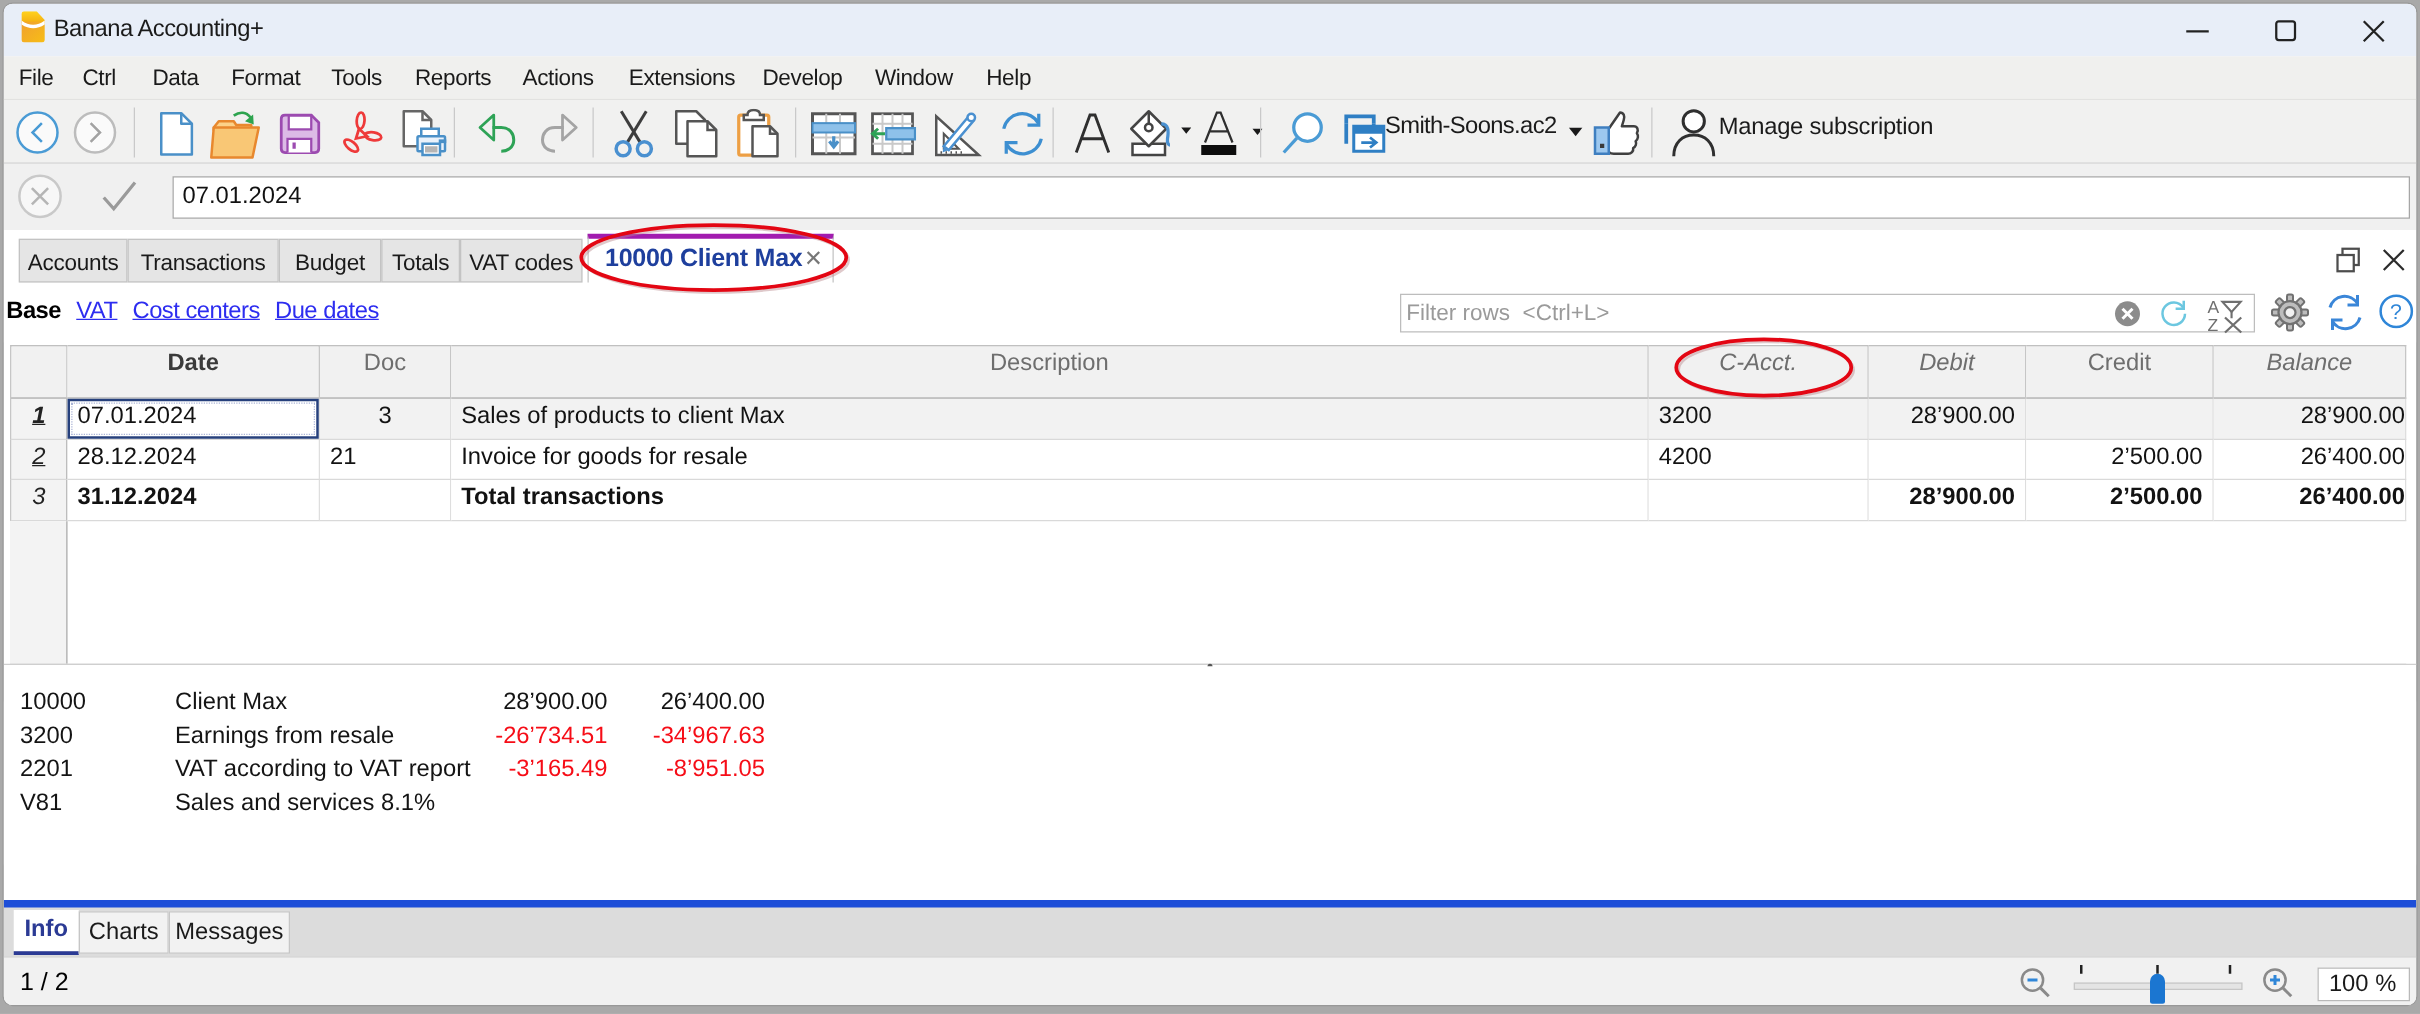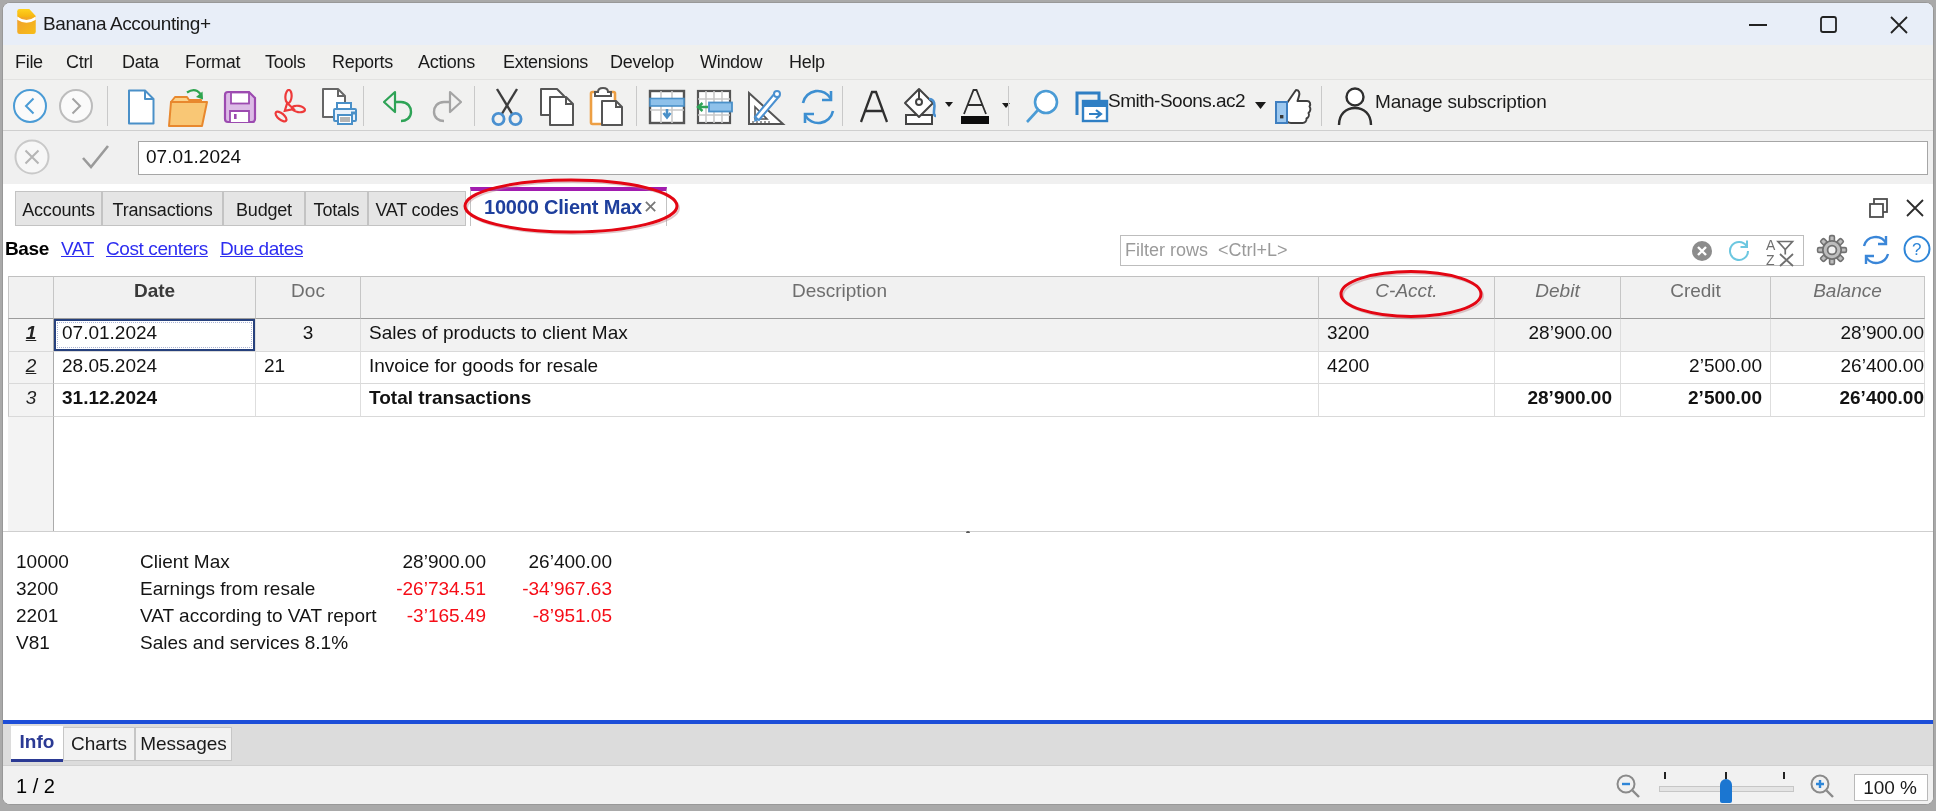--- a/index.html
+++ b/index.html
@@ -39,21 +39,21 @@
 .hd { position:absolute; top:0; height:43px; background:#f1f1f1; border-top:1px solid #c0c0c0; border-bottom:1px solid #9c9c9c; border-right:1px solid #c6c6c6; font-size:19px; color:#6e6e6e; text-align:center; padding-top:3px; }
 .cell { position:absolute; background:#fff; border-bottom:1px solid #d9d9d9; border-right:1px solid #dedede; font-size:19px; color:#121212; padding:3px 8px 0 8px; white-space:nowrap; }
 .rn { background:#f3f3f3; border-right:1px solid #ababab; font-style:italic; text-align:center; color:#222; }
 .num { text-align:right; }
 
 #infopane { position:absolute; left:0; top:530px; width:100%; height:187px; background:#fff;border-radius:29px; }
 .irow { position:absolute; font-size:19px; color:#141414; white-space:nowrap; }
 .ired { color:#f60d17; }
 .iright { text-align:right; }
 
-#btabs { position:absolute; left:0; top:717px; width:100%; height:45px; background:#dcdcdc; border-top:4px solid #1d4ed8; }
+#btabs { position:absolute; left:0; top:717px; width:100%; height:45px; background:#dcdcdc; border-top:6px solid #1d4ed8; }
 #btab-info { position:absolute; left:8px; top:2px; width:52px; height:33px; background:#fff; text-align:center; font-size:19px; font-weight:bold; color:#2b3a94; line-height:31px; }
 #btab-info .ul { position:absolute; left:0; bottom:-3px; width:100%; height:3px; background:#2b3a94; }
 .btab { position:absolute; top:3px; height:34px; background:#f2f2f2; border:1px solid #c6c6c6; font-size:19px; color:#1a1a1a; text-align:center; line-height:31px; }
 
 #statusbar { position:absolute; left:0; top:762px; width:100%; height:41px; background:#f1f1f1; border-top:1px solid #d0d0d0; }
 #statusbar .pg { position:absolute; left:13px; top:9px; font-size:20px; color:#000000; }
 #zoombox { position:absolute; left:1851px; top:8px; width:74px; height:27px; background:#fff; border:1px solid #b9b9b9; font-size:19px; color:#1a1a1a; text-align:right; padding:0px 10px 0 0; line-height:25px; }
 #overlay { position:absolute; left:0; top:0; width:1936px; height:811px; pointer-events:none; }
 </style>
 </head>
@@ -357,21 +357,21 @@
       <div class="cell" style="left:46px;top:43px;width:202px;height:33px;background:#f2f2f2;">
         <div style="position:absolute;left:0;top:0;width:100%;height:100%;border:2px solid #26407c;outline:1px dotted #aab4d6;outline-offset:-4px;padding:1px 0 0 6px;background:#fff">07.01.2024</div>
       </div>
       <div class="cell" style="left:248px;top:43px;width:105px;height:33px;text-align:center;background:#f2f2f2;">3</div>
       <div class="cell" style="left:353px;top:43px;width:958px;height:33px;background:#f2f2f2;">Sales of products to client Max</div>
       <div class="cell" style="left:1311px;top:43px;width:176px;height:33px;background:#f2f2f2;">3200</div>
       <div class="cell num" style="left:1487px;top:43px;width:126px;height:33px;background:#f2f2f2;">28’900.00</div>
       <div class="cell num" style="left:1613px;top:43px;width:150px;height:33px;background:#f2f2f2;"></div>
       <div class="cell num" style="left:1763px;top:43px;width:154px;height:33px;background:#f2f2f2;padding-right:0px;">28’900.00</div>
       <div class="cell rn" style="left:0px;top:76px;width:46px;height:32px;border-left:1px solid #c6c6c6;text-decoration:underline;">2</div>
-      <div class="cell" style="left:46px;top:76px;width:202px;height:32px;">28.05.2024</div>
+      <div class="cell" style="left:46px;top:76px;width:202px;height:32px;">28.12.2024</div>
       <div class="cell" style="left:248px;top:76px;width:105px;height:32px;text-align:left;">21</div>
       <div class="cell" style="left:353px;top:76px;width:958px;height:32px;">Invoice for goods for resale</div>
       <div class="cell" style="left:1311px;top:76px;width:176px;height:32px;">4200</div>
       <div class="cell num" style="left:1487px;top:76px;width:126px;height:32px;"></div>
       <div class="cell num" style="left:1613px;top:76px;width:150px;height:32px;">2’500.00</div>
       <div class="cell num" style="left:1763px;top:76px;width:154px;height:32px;padding-right:0px;">26’400.00</div>
       <div class="cell rn" style="left:0px;top:108px;width:46px;height:33px;border-left:1px solid #c6c6c6;">3</div>
       <div class="cell" style="left:46px;top:108px;width:202px;height:33px;font-weight:bold;">31.12.2024</div>
       <div class="cell" style="left:248px;top:108px;width:105px;height:33px;text-align:center;"></div>
       <div class="cell" style="left:353px;top:108px;width:958px;height:33px;font-weight:bold;">Total transactions</div>

